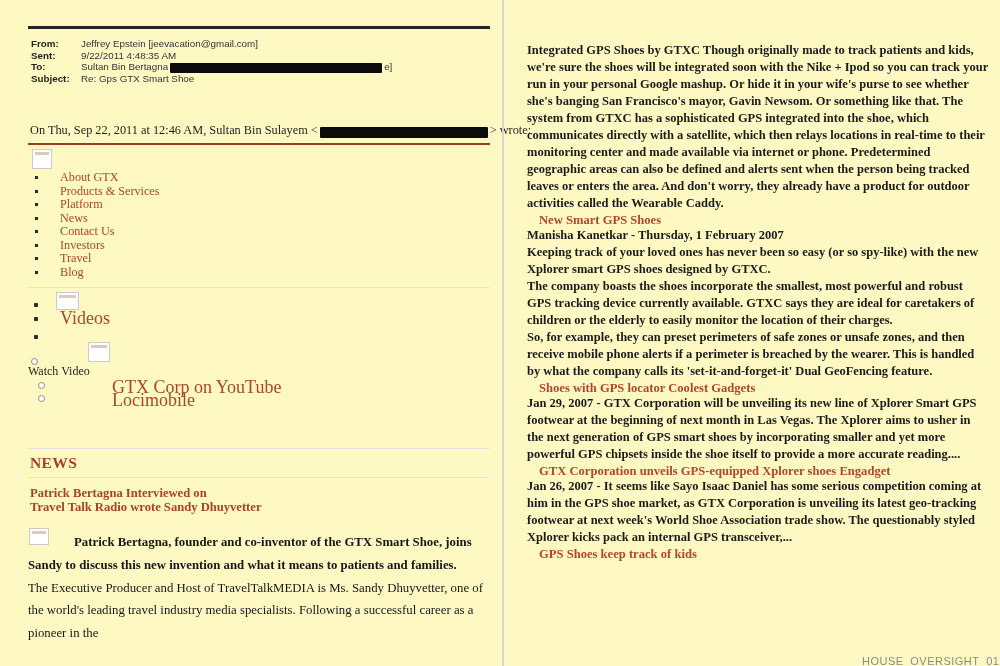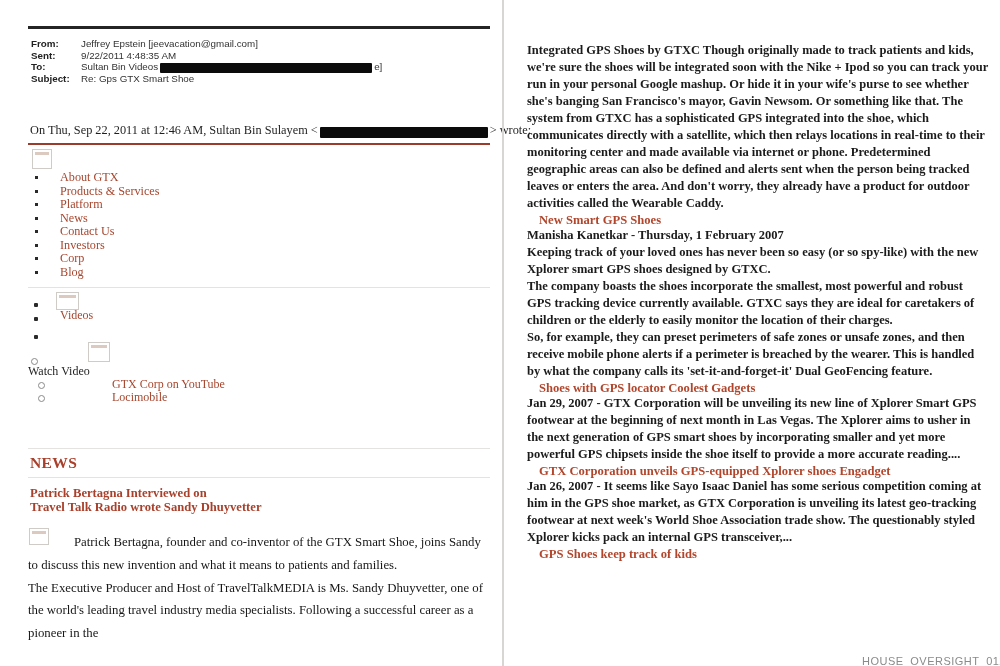--- a/index.html
+++ b/index.html
@@ -1,17 +1,17 @@
 <!DOCTYPE html>
 <html><head>
 <meta charset="utf-8">
 <style>
   html,body{margin:0;padding:0;}
   body{background:#e9e9e9;}
-  .canvas{position:relative;width:1000px;height:666px;background:#ffffff;overflow:hidden;
+  .canvas{position:relative;width:1000px;height:666px;background:#fef9c3;overflow:hidden;
           font-family:"Liberation Serif","DejaVu Serif",serif;color:#222;}
   .abs{position:absolute;}
 
   
   .rule-black{height:3px;background:#242424;}
   .rule-red{height:2px;background:#9b3b2b;}
   .rule-gray{height:1px;background:#e5e3e0;}
   .page-divider{width:2px;background:#d8d6d3;}
 
   
@@ -28,28 +28,28 @@
   .broken-img .alt-chip{height:3px;margin:2px 2px 0 2px;background:#dcc9c0;}
 
   
   .nav-item{position:relative;height:13.5px;line-height:13.5px;}
   .sq-bullet{position:absolute;left:2px;top:5px;width:3px;height:3px;background:#2a2a2a;}
   .nav-label{position:absolute;left:27px;top:0;font-size:12.2px;color:#a7462e;white-space:nowrap;}
 
   .dot{width:4px;height:4px;background:#2a2a2a;border-radius:1px;}
   .circle{width:5px;height:5px;border:1px solid #8a8a8a;border-radius:50%;background:#fff;}
 
-  .link-red{font-size:12px;color:#a7462e;white-space:nowrap;}
+  .link-red{font-size:18px;color:#a7462e;white-space:nowrap;}
   .plain-serif{font-size:12px;color:#1e1e1e;white-space:nowrap;}
 
   
   .news-heading{font-size:15.5px;font-weight:bold;color:#a8402b;letter-spacing:.4px;}
   .news-title{font-size:12.6px;font-weight:bold;color:#a8402b;line-height:14.5px;white-space:nowrap;}
   .news-text{width:464px;font-size:12.8px;line-height:22.8px;color:#171717;}
-  .news-text .lead{margin:0;font-weight:normal;text-indent:46px;}
+  .news-text .lead{margin:0;font-weight:bold;text-indent:46px;}
   .news-text .body{margin:0;}
 
   
   .rp{width:462px;font-size:12.5px;color:#1b1b1b;}
   .rp-para{margin:0;line-height:17px;font-weight:bold;}
   .rp-heading{margin:1px 0 0 12px;line-height:14px;font-weight:bold;color:#b2462c;font-size:12.6px;}
 
   .bates{font-family:"Liberation Sans","DejaVu Sans",sans-serif;font-size:11px;color:#8a8a8a;
          letter-spacing:.5px;white-space:nowrap;}
 </style>
@@ -60,21 +60,21 @@
 
   <div class="abs rule-black" style="left:28px;top:26px;width:462px;"></div>
 
   <div class="abs hdr-row" style="left:31px;top:38px;">
     <span class="hdr-label">From:</span><span>Jeffrey Epstein [jeevacation@gmail.com]</span>
   </div>
   <div class="abs hdr-row" style="left:31px;top:49.5px;">
     <span class="hdr-label">Sent:</span><span>9/22/2011 4:48:35 AM</span>
   </div>
   <div class="abs hdr-row" style="left:31px;top:61px;">
-    <span class="hdr-label">To:</span><span>Sultan Bin Videos</span><span class="redaction bar-to"></span><span>e]</span>
+    <span class="hdr-label">To:</span><span>Sultan Bin Bertagna</span><span class="redaction bar-to"></span><span>e]</span>
   </div>
   <div class="abs hdr-row" style="left:31px;top:72.5px;">
     <span class="hdr-label">Subject:</span><span>Re: Gps GTX Smart Shoe</span>
   </div>
 
   <div class="abs body-text" style="left:30px;top:123px;text-align:center;">
     <span>On Thu, Sep 22, 2011 at 12:46 AM, Sultan Bin Sulayem &lt;</span><span class="redaction bar-quote"></span><span>&gt; wrote:</span>
   </div>
 
   <div class="abs rule-red" style="left:28px;top:143px;width:462px;"></div>
@@ -103,21 +103,21 @@
     <div class="nav-item">
         <span class="sq-bullet"></span>
         <span class="nav-label">Contact Us</span>
       </div>
     <div class="nav-item">
         <span class="sq-bullet"></span>
         <span class="nav-label">Investors</span>
       </div>
     <div class="nav-item">
         <span class="sq-bullet"></span>
-        <span class="nav-label">Corp</span>
+        <span class="nav-label">Travel</span>
       </div>
     <div class="nav-item">
         <span class="sq-bullet"></span>
         <span class="nav-label">Blog</span>
       </div>
   </div>
 
   <div class="abs rule-gray" style="left:28px;top:287px;width:462px;"></div>
 
   <div class="abs broken-img" style="left:56px;top:292px;width:23px;height:18px;">

